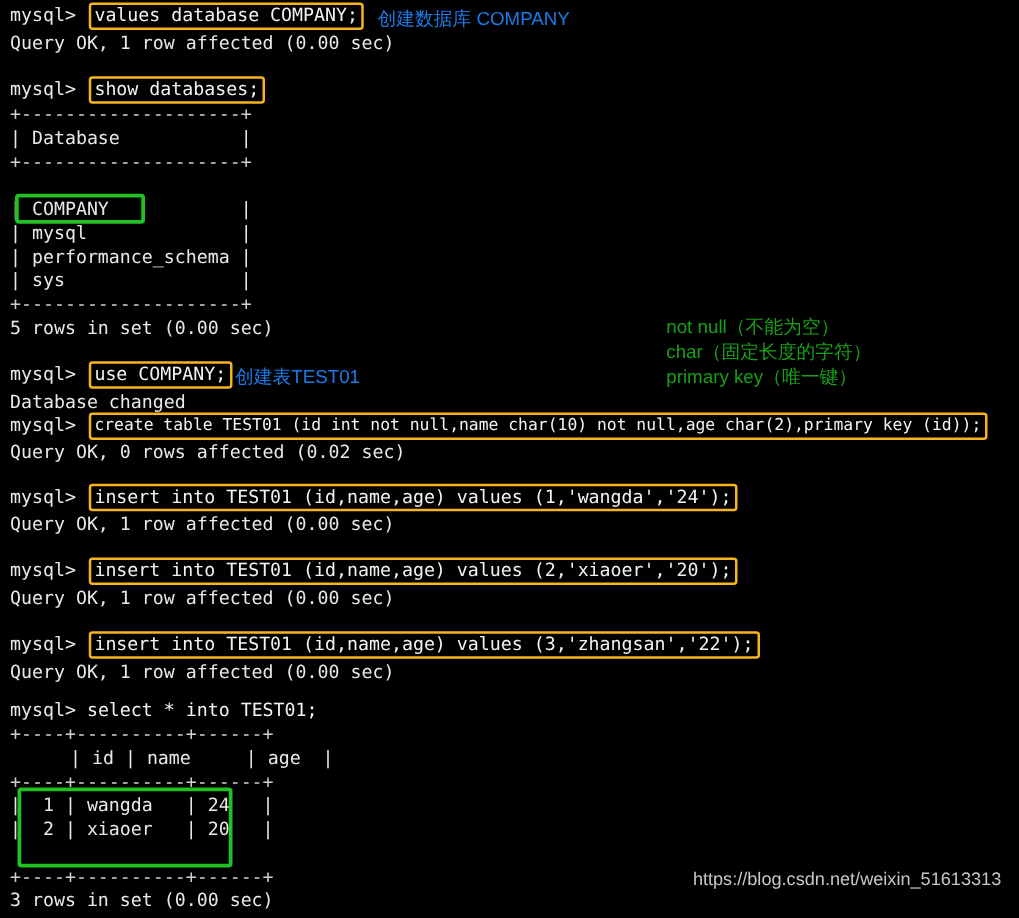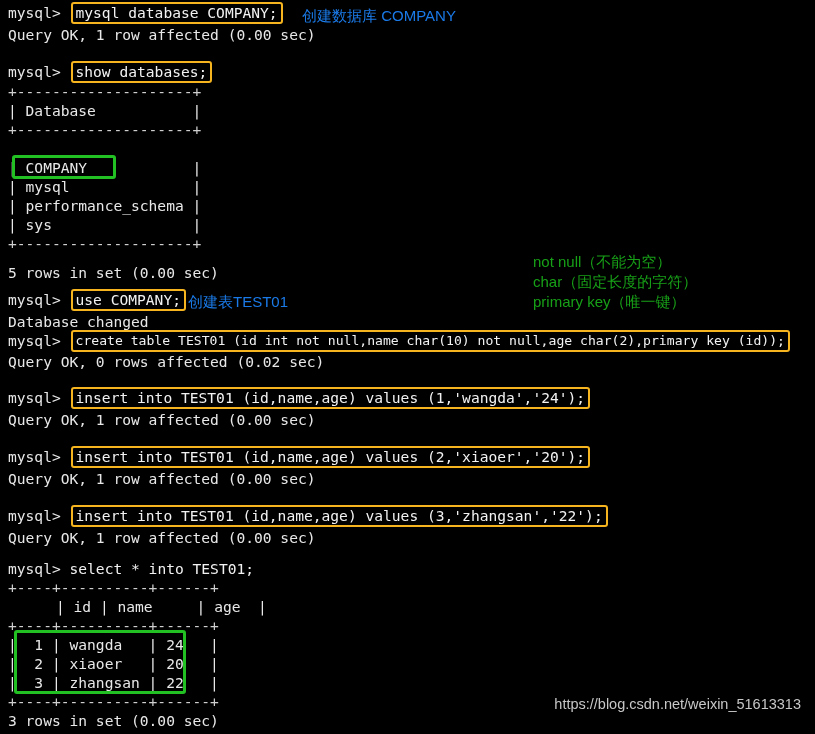--- a/index.html
+++ b/index.html
@@ -93,36 +93,36 @@
     white-space: pre;
     opacity: 0.92;
   }
 </style>
 </head>
 <body>
 
 <div id="terminal">
 
   <div class="cmdrow" style="top:3px;">
-    <span class="prompt">mysql&gt; </span><span class="cmdtext box-orange">mysql database COMPANY;</span>
+    <span class="prompt">mysql&gt; </span><span class="cmdtext box-orange">values database COMPANY;</span>
   </div>
   <div class="line" style="top:25px;">Query OK, 1 row affected (0.00 sec)</div>
 
   <div class="cmdrow" style="top:62px;">
     <span class="prompt">mysql&gt; </span><span class="cmdtext box-orange">show databases;</span>
   </div>
   <div class="line dim" style="top:82px;">+--------------------+</div>
   <div class="line" style="top:101px;">| Database           |</div>
   <div class="line dim" style="top:120px;">+--------------------+</div>
   <div class="line" style="top:177px;">| mysql              |</div>
   <div class="line" style="top:158px;">| COMPANY            |</div>
   <div class="line" style="top:196px;">| performance_schema |</div>
   <div class="line" style="top:215px;">| sys                |</div>
   <div class="line dim" style="top:234px;">+--------------------+</div>
-  <div class="line" style="top:263px;">5 rows in set (0.00 sec)</div>
+  <div class="line" style="top:253px;">5 rows in set (0.00 sec)</div>
 
   <div class="box-green" style="left:12px; top:155px; width:104px; height:24px;"></div>
 
   <div class="cmdrow" style="top:290px;">
     <span class="prompt">mysql&gt; </span><span class="cmdtext box-orange">use COMPANY;</span>
   </div>
   <div class="line" style="top:312px;">Database changed</div>
 
   <div class="cmdrow" style="top:331px;">
     <span class="prompt">mysql&gt; </span><span class="cmdtext box-orange" style="font-size:13.1px;">create table TEST01 (id int not null,name char(10) not null,age char(2),primary key (id));</span>
@@ -145,21 +145,20 @@
   <div class="line" style="top:528px;">Query OK, 1 row affected (0.00 sec)</div>
 
   <div class="cmdrow" style="top:559px;">
     <span class="prompt">mysql&gt; </span><span class="cmdtext">select * into TEST01;</span>
   </div>
   <div class="line dim" style="top:578px;">+----+----------+------+</div>
   <div class="line" style="top:597px;margin-left:48px;">| id | name     | age  |</div>
   <div class="line dim" style="top:616px;">+----+----------+------+</div>
   <div class="line" style="top:635px;">|  1 | wangda   | 24   |</div>
   <div class="line" style="top:654px;">|  2 | xiaoer   | 20   |</div>
-  <div class="line" style="top:673px;">|  3 | zhangsan | 22   |</div>
   <div class="line dim" style="top:692px;">+----+----------+------+</div>
   <div class="line" style="top:711px;">3 rows in set (0.00 sec)</div>
 
   <div class="box-green" style="left:14px; top:630px; width:172px; height:64px;"></div>
 
   <div class="anno anno-blue" style="left:302px; top:6px;">创建数据库 COMPANY</div>
 
   <div class="anno anno-blue" style="left:188px; top:292px;">创建表TEST01</div>
 
   <div class="anno anno-green" style="left:533px; top:252px;">not null（不能为空）</div>

